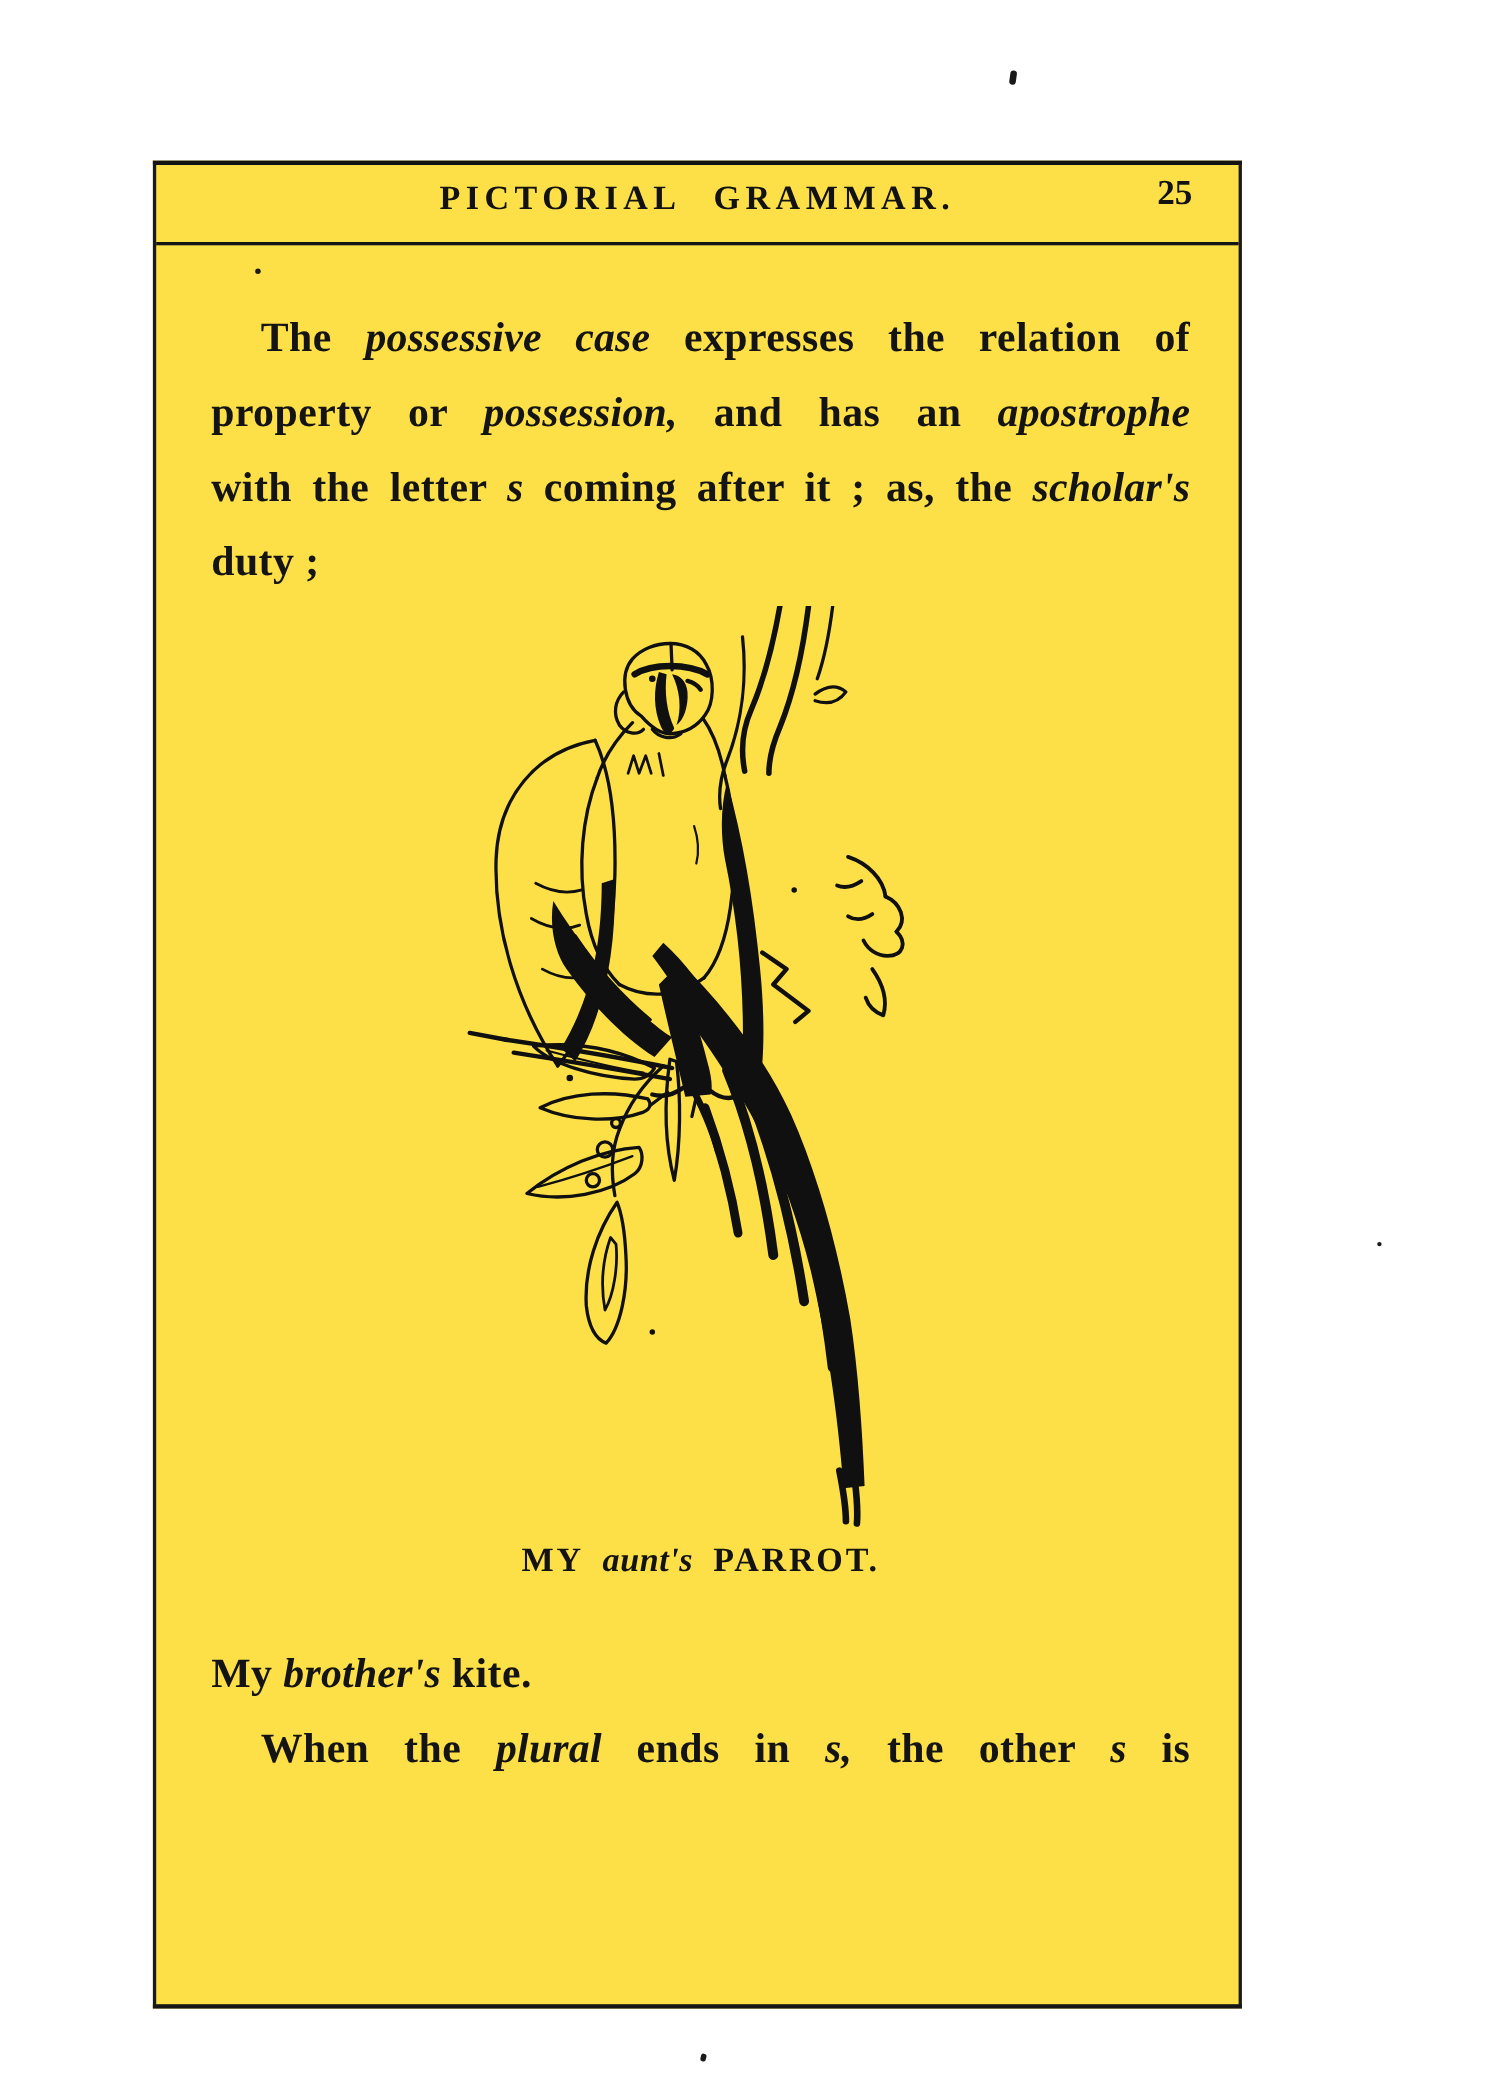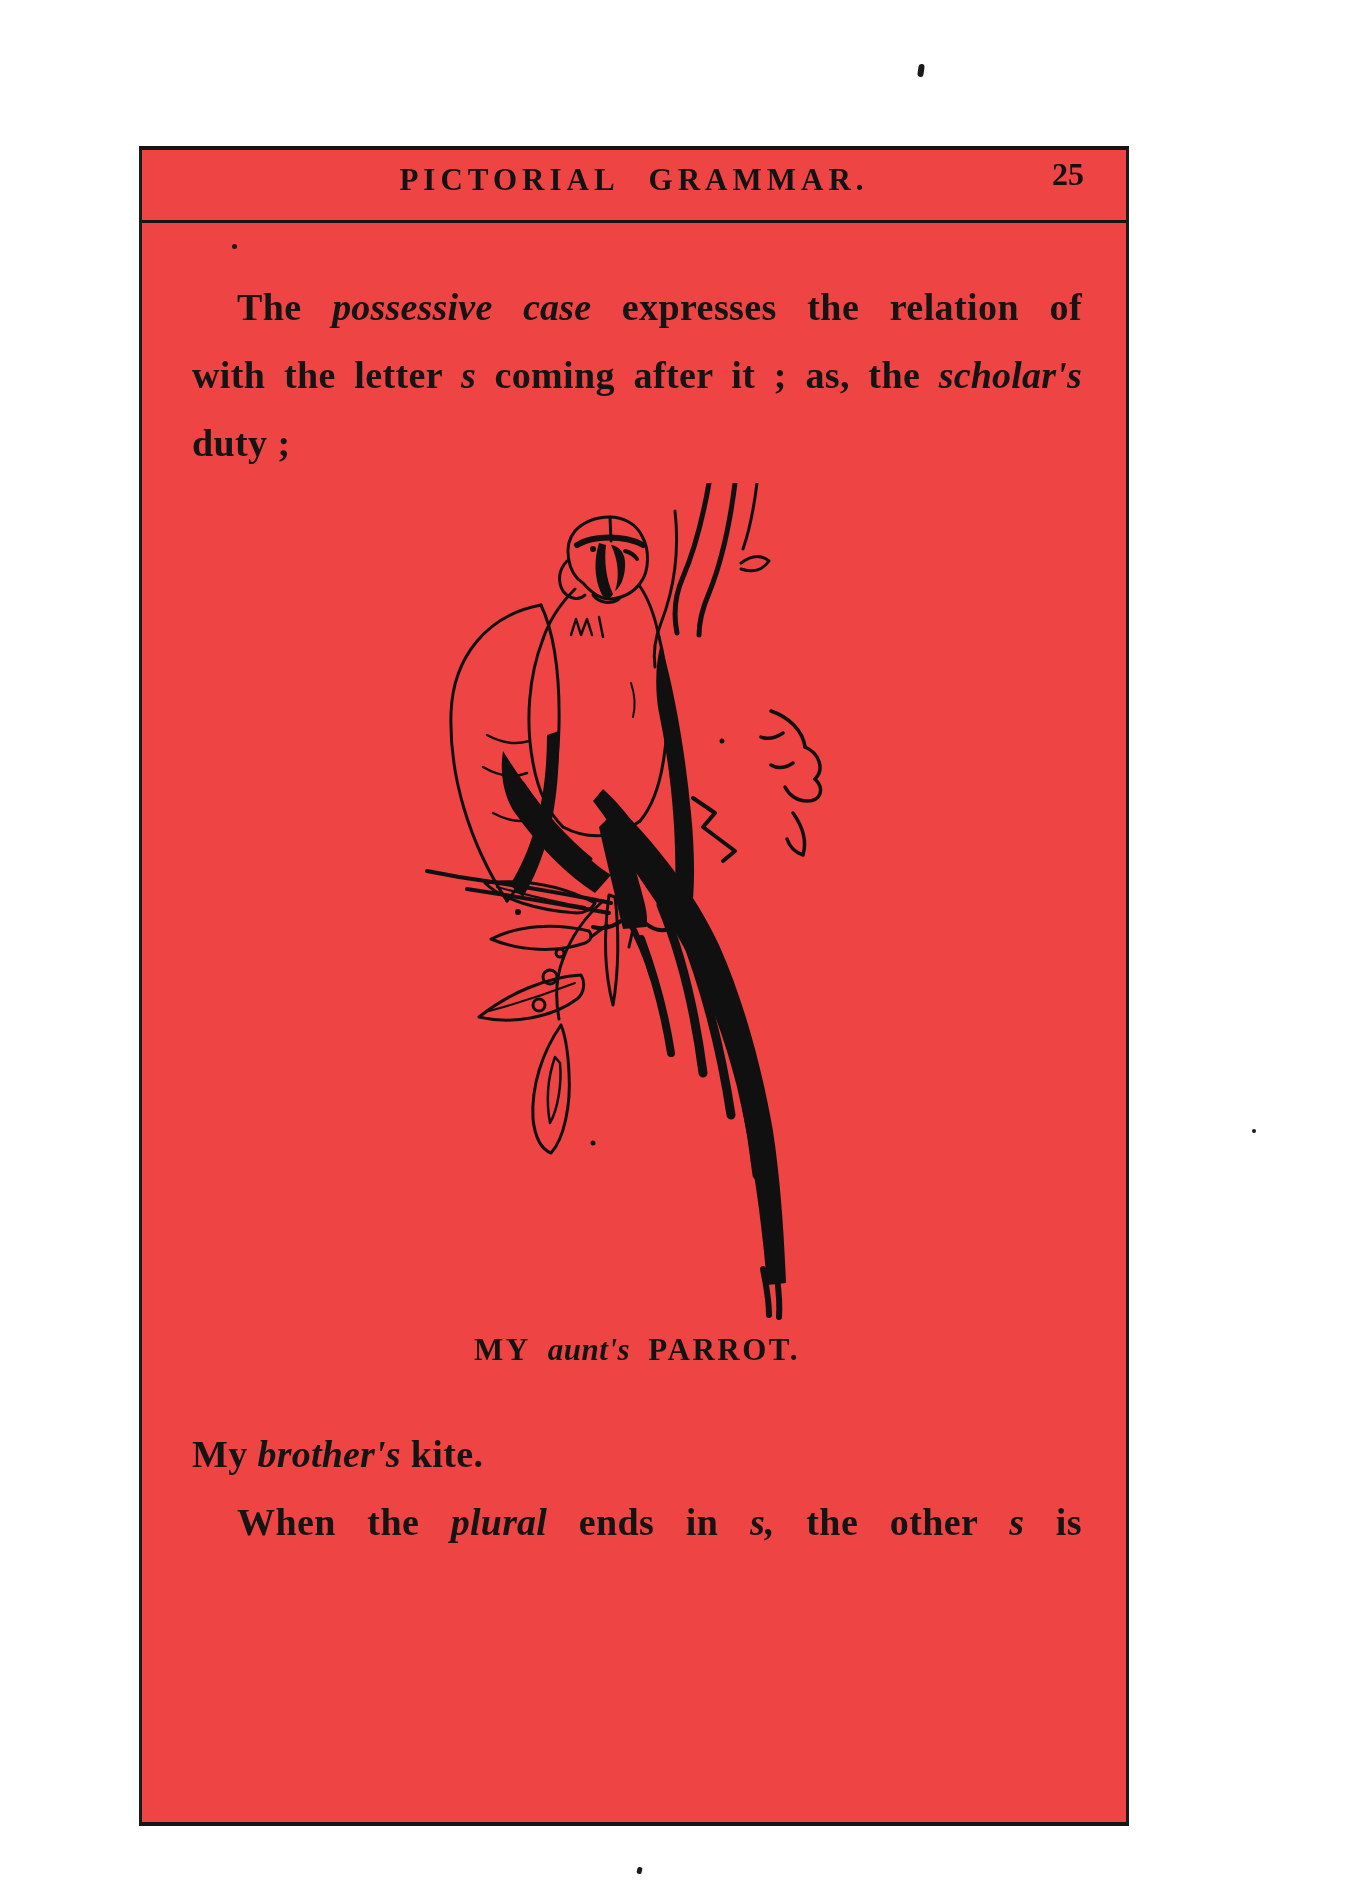--- a/index.html
+++ b/index.html
@@ -7,21 +7,21 @@
   body { font-family: "Liberation Serif", "DejaVu Serif", serif; color: #131313; position: relative; }
 
   .page-box {
     position: absolute;
     left: 139px; top: 146px;
     width: 990px; height: 1680px;
     border-top: 4px solid #141414;
     border-bottom: 4px solid #161616;
     border-left: 3px solid #1a1a1a;
     border-right: 3px solid #1a1a1a;
-    background: #ef4444;
+    background: #fde047;
   }
 
   .running-header {
     position: relative;
     height: 73px;
     border-bottom: 3px solid #151515;
   }
   .running-title {
     position: absolute;
     left: 0; right: 0; top: 12px;
@@ -104,20 +104,21 @@
 
   <div class="running-header">
     <div class="running-title">PICTORIAL GRAMMAR.</div>
     <div class="page-number">25</div>
   </div>
 
   <div class="content">
 
     <div class="para-1">
       <div class="bodyline indent"><span>The </span><i>possessive case</i><span> expresses the relation of</span></div>
+      <div class="bodyline"><span>property or </span><i>possession,</i><span> and has an </span><i>apostrophe</i></div>
       <div class="bodyline"><span>with the letter </span><i>s</i><span> coming after it ; as, the </span><i>scholar's</i></div>
       <div class="bodyline left"><span>duty ;</span></div>
     </div>
 
     <div class="figure-block">
       <svg viewBox="0 0 492 840" xmlns="http://www.w3.org/2000/svg">
         <g fill="none" stroke="#101010" stroke-width="3" stroke-linecap="round" stroke-linejoin="round">
 
           <g>
             <path d="M 346 0 C 340 34 332 66 320 94 C 312 112 310 130 314 150" stroke-width="5"></path>

